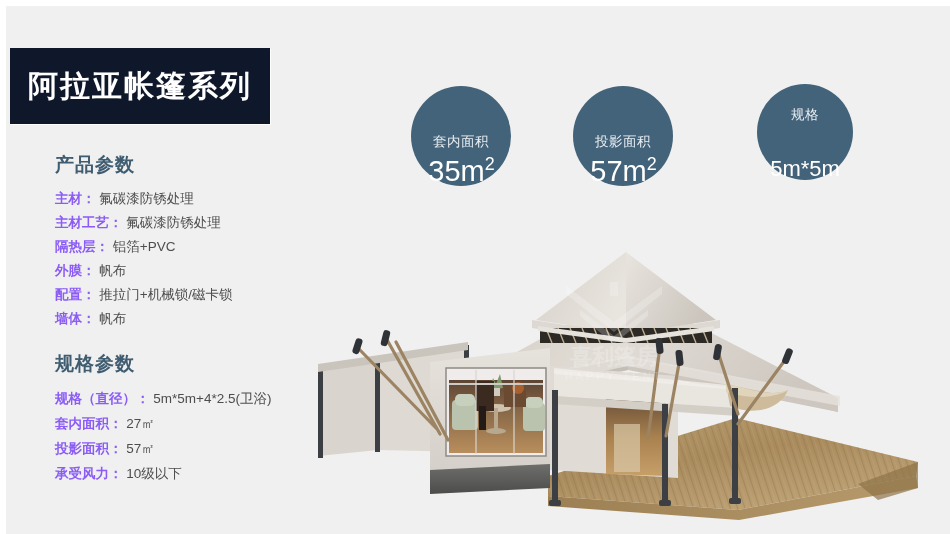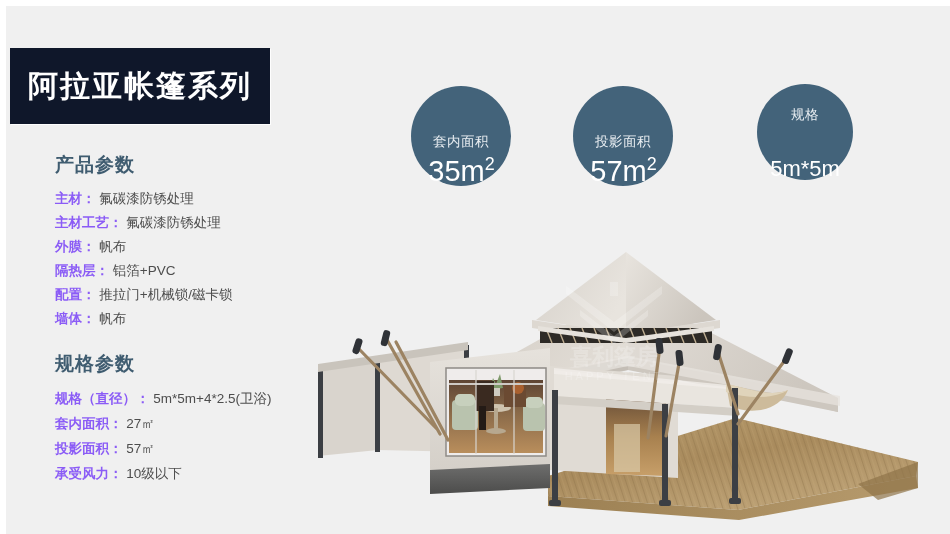--- a/index.html
+++ b/index.html
@@ -140,26 +140,26 @@
     <ul class="spec-list">
       <li class="spec-row">
         <span class="spec-label">主材：</span>
         <span class="spec-value">氟碳漆防锈处理</span>
       </li>
       <li class="spec-row">
         <span class="spec-label">主材工艺：</span>
         <span class="spec-value">氟碳漆防锈处理</span>
       </li>
       <li class="spec-row">
+        <span class="spec-label">隔热层：</span>
+        <span class="spec-value">铝箔+PVC</span>
+      </li>
+      <li class="spec-row">
         <span class="spec-label">外膜：</span>
         <span class="spec-value">帆布</span>
-      </li>
-      <li class="spec-row">
-        <span class="spec-label">隔热层：</span>
-        <span class="spec-value">铝箔+PVC</span>
       </li>
       <li class="spec-row">
         <span class="spec-label">配置：</span>
         <span class="spec-value">推拉门+机械锁/磁卡锁</span>
       </li>
       <li class="spec-row">
         <span class="spec-label">墙体：</span>
         <span class="spec-value">帆布</span>
       </li>
     </ul>

